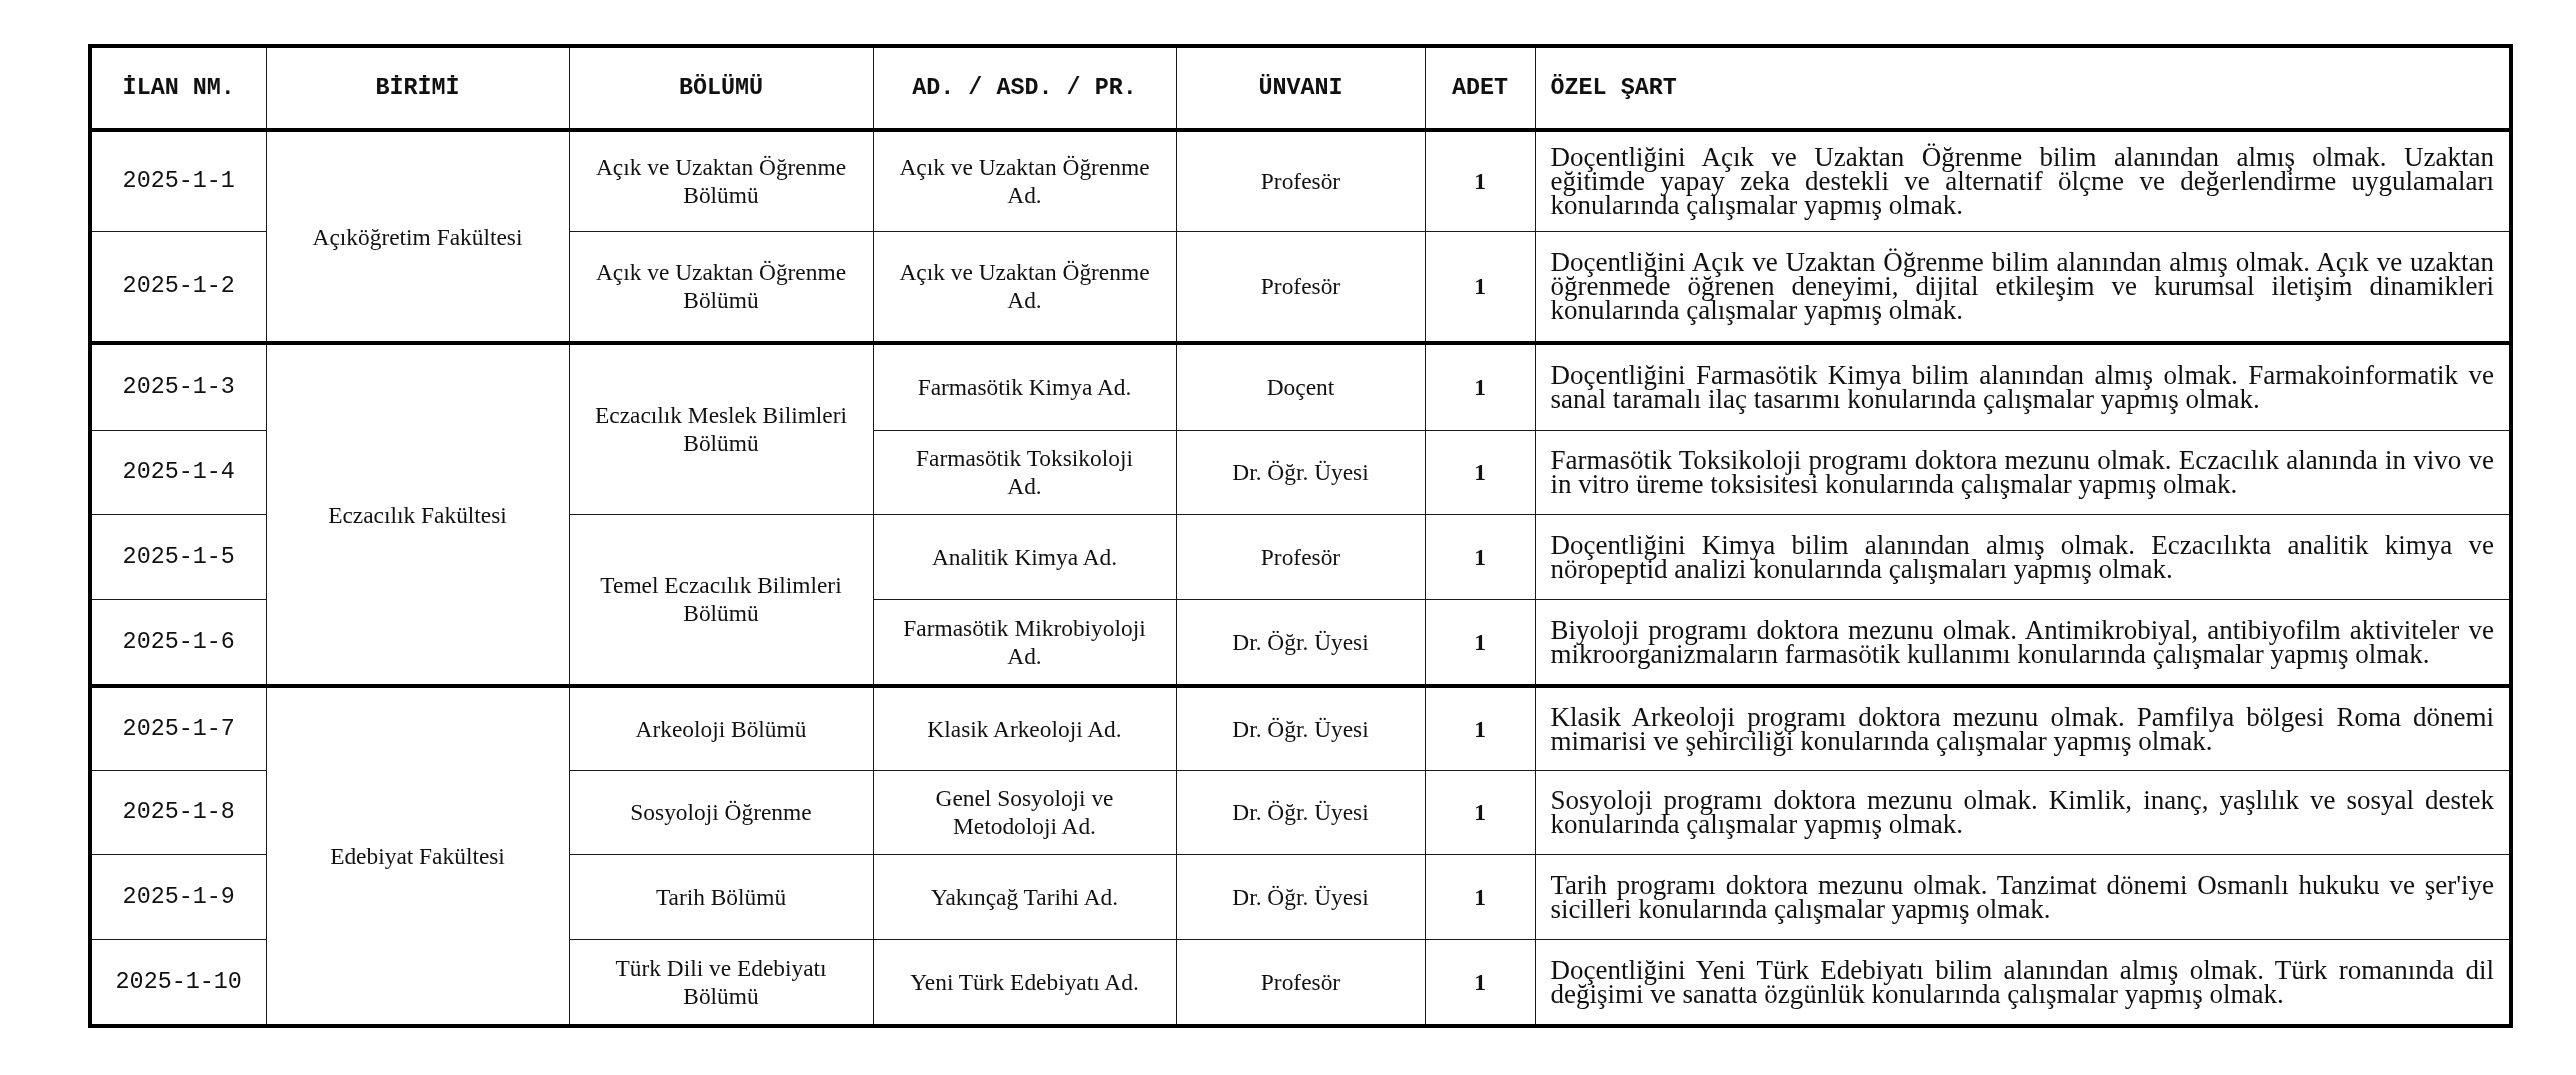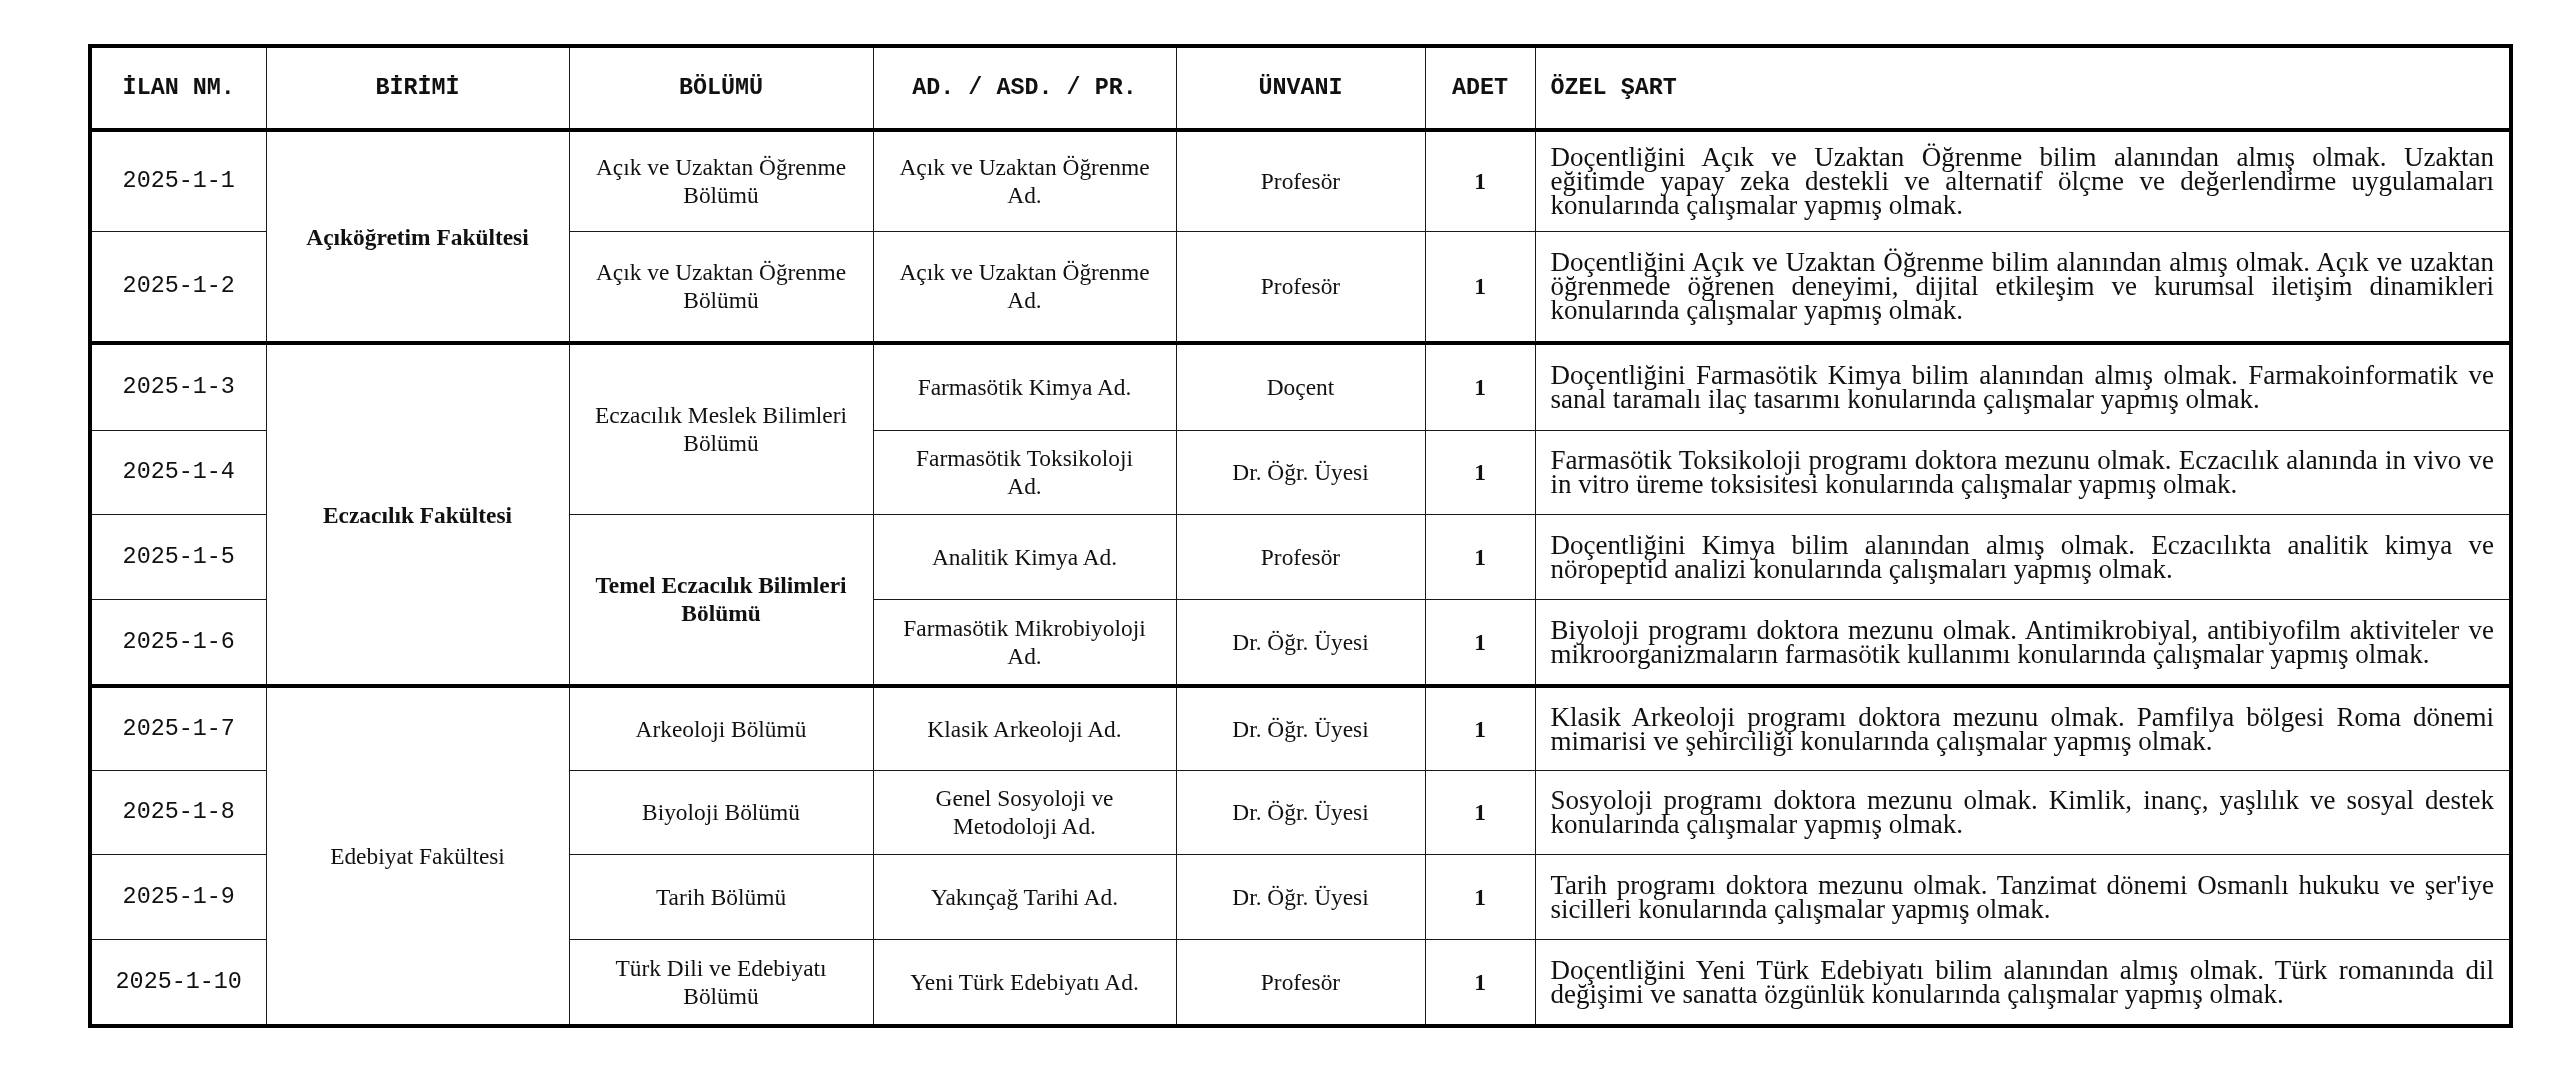--- a/index.html
+++ b/index.html
@@ -54,21 +54,21 @@
     text-align: justify;
     text-align-last: left;
     padding: 0 15px 0 15px;
     line-height: 24px;
     font-size: 27px;
     hyphens: none;
   }
   table.ilan td.num { padding: 0 5px; font-family: Liberation Mono, monospace; }
   table.ilan td.bolum, table.ilan td.ad { padding: 0 24px; }
   table.ilan tr.group-end td { border-bottom: 4.2px solid #000; }
-  table.ilan td.grp-span { border-bottom: 4.2px solid #000; font-weight: bold; }
+  table.ilan td.grp-span { border-bottom: 4.2px solid #000; }
   table.ilan td.sart { border-left: 1.7px solid #555; }
 </style>
 </head>
 <body>
 
 <table class="ilan">
   <colgroup>
     <col class="c-ilan">
       <col class="c-birim">
       <col class="c-bolum">
@@ -149,21 +149,21 @@
       <td rowspan="4">Edebiyat Fakültesi</td>
       <td class="bolum">Arkeoloji Bölümü</td>
       <td class="ad">Klasik Arkeoloji Ad.</td>
       <td>Dr. Öğr. Üyesi</td>
       <td class="adet">1</td>
       <td class="sart">Klasik Arkeoloji programı doktora mezunu olmak. Pamfilya bölgesi Roma dönemi mimarisi ve şehirciliği konularında çalışmalar yapmış olmak.</td>
     </tr>
 
     <tr style="height:84px">
       <td class="num">2025-1-8</td>
-      <td class="bolum">Biyoloji Bölümü</td>
+      <td class="bolum">Sosyoloji Öğrenme</td>
       <td class="ad">Genel Sosyoloji ve Metodoloji Ad.</td>
       <td>Dr. Öğr. Üyesi</td>
       <td class="adet">1</td>
       <td class="sart">Sosyoloji programı doktora mezunu olmak. Kimlik, inanç, yaşlılık ve sosyal destek konularında çalışmalar yapmış olmak.</td>
     </tr>
 
     <tr style="height:85px">
       <td class="num">2025-1-9</td>
       <td class="bolum">Tarih Bölümü</td>
       <td class="ad">Yakınçağ Tarihi Ad.</td>

